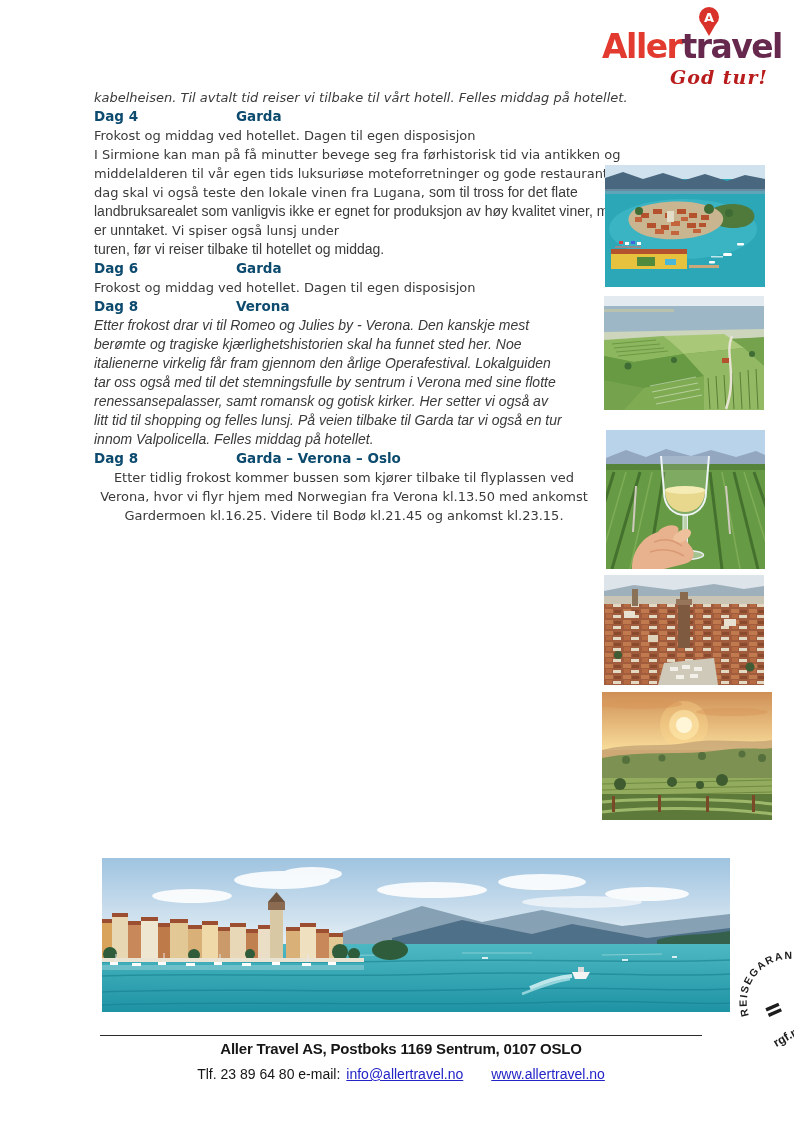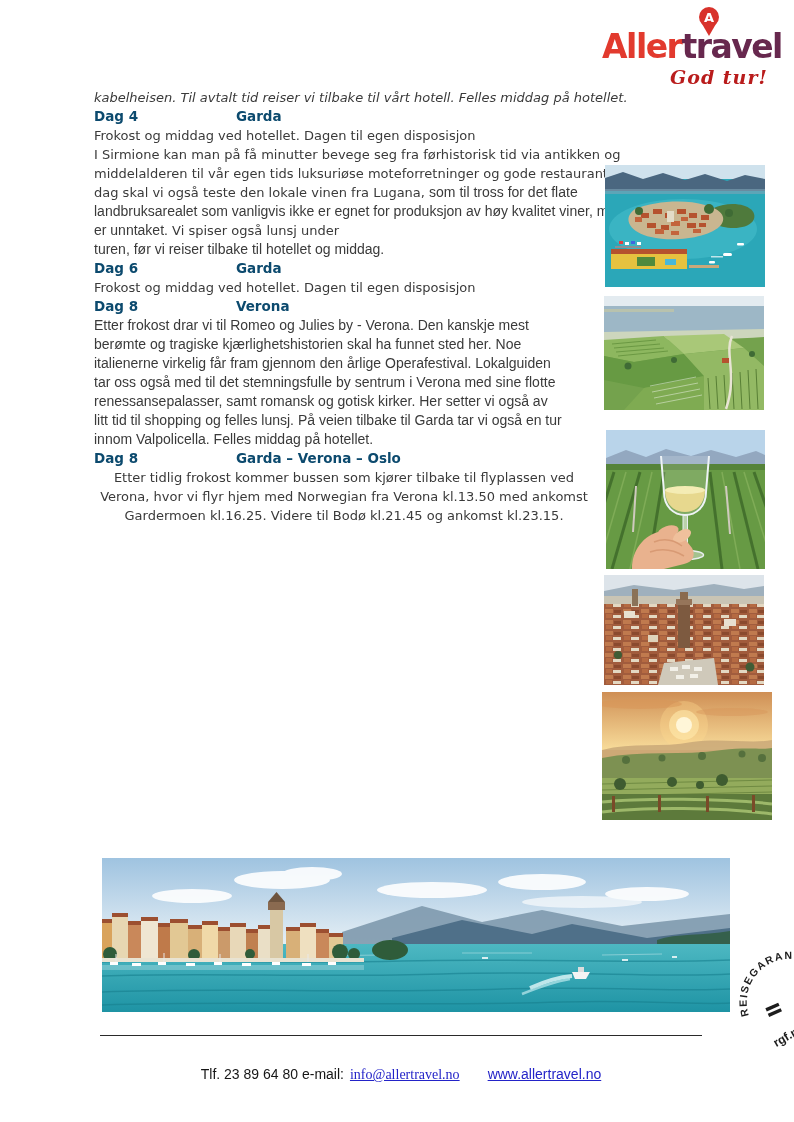--- a/index.html
+++ b/index.html
@@ -24,21 +24,21 @@
   .day-heading{font-weight:bold;color:#0c4a6e;font-size:13.5px;line-height:19px;white-space:nowrap;}
   .day-label{display:inline-block;width:142px;}
   .sec{margin:0;}
   .intro{margin-bottom:14px;font-style:italic;}
   .day4{margin-bottom:15px;}
   .day5{margin-bottom:19px;}
   .day6{margin-bottom:15px;}
   .day7{margin-bottom:15px;}
   .w520{width:520px;}
   .w500{width:500px;text-align:center;}
-  .w470{width:470px;}
+  .w470{width:470px;font-style:italic;}
   .tail{margin-top:4px;}
 
   
   .thumb{position:absolute;}
   .thumb svg{display:block;}
   #ph1{left:605px;top:165px;}
   #ph2{left:604px;top:296px;}
   #ph3{left:606px;top:430px;}
   #ph4{left:604px;top:575px;}
   #ph5{left:602px;top:692px;}
@@ -49,21 +49,21 @@
          transform:rotate(-24deg);color:#1d1d1d;}
 
   
   .footer-line{position:absolute;left:100px;top:1035px;width:602px;height:1px;background:#2a2a2a;}
   .footer-address{position:absolute;left:100px;top:1040px;width:602px;text-align:center;
     font-family:"Liberation Sans",sans-serif;font-weight:bold;font-size:15px;color:#161616;
     letter-spacing:-0.2px;}
   .footer-contact{position:absolute;left:100px;top:1066px;width:602px;text-align:center;
     font-family:"Liberation Sans",sans-serif;font-size:14px;color:#161616;}
   .footer-contact a{color:#2323c8;text-decoration:underline;}
-  .link-email{margin-left:6px;font-family:Liberation Serif, serif;}
+  .link-email{margin-left:6px;}
   .link-web{margin-left:28px;}
 </style>
 </head>
 <body>
 
 <div class="page">
 
   <div class="logo">
     <svg class="pin" width="26" height="31" viewBox="0 0 26 31">
       <circle cx="13" cy="11" r="10" fill="#d8322b"></circle>
@@ -447,16 +447,17 @@
       <text font-family="Liberation Sans, sans-serif" font-size="10.5" font-weight="bold" fill="#1d1d1d" letter-spacing="1.5">
         <textPath href="#arcT" startOffset="4">REISEGARANTIFONDET</textPath>
       </text>
       <rect x="40" y="58" width="14" height="3.5" fill="#1d1d1d"></rect>
       <rect x="40" y="64" width="14" height="3.5" fill="#1d1d1d"></rect>
       <text x="34" y="98" font-family="Liberation Sans, sans-serif" font-size="12" font-weight="bold" fill="#1d1d1d" transform="rotate(-6 34 98)">rgf.no</text>
     </svg>
   </div>
 
   <div class="footer-line"></div>
+  <div class="footer-address">Aller Travel AS, Postboks 1169 Sentrum, 0107 OSLO</div>
   <div class="footer-contact"><span>Tlf. 23 89 64 80 e-mail:</span><a class="link-email" href="#">info@allertravel.no</a><a class="link-web" href="#">www.allertravel.no</a>
   </div>
 
 </div>
 
 </body></html>

